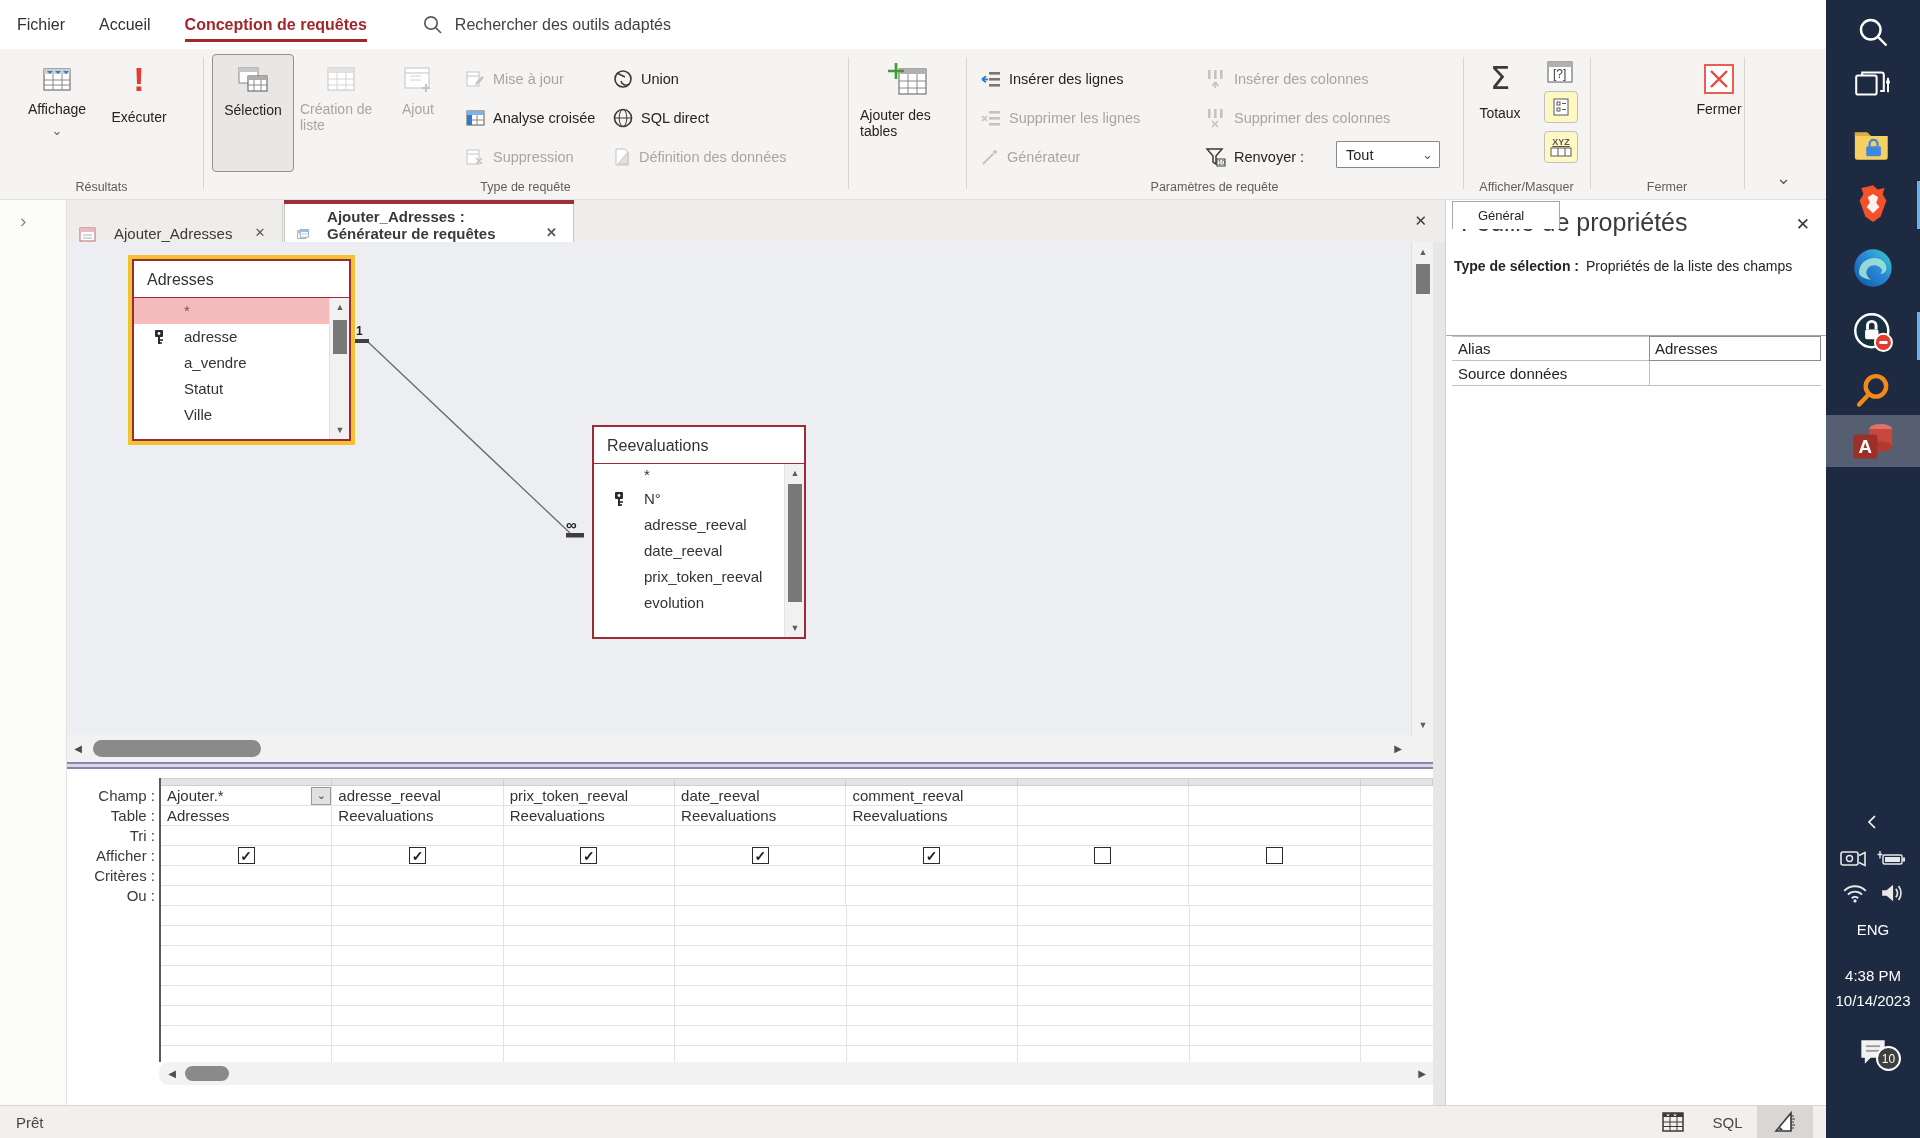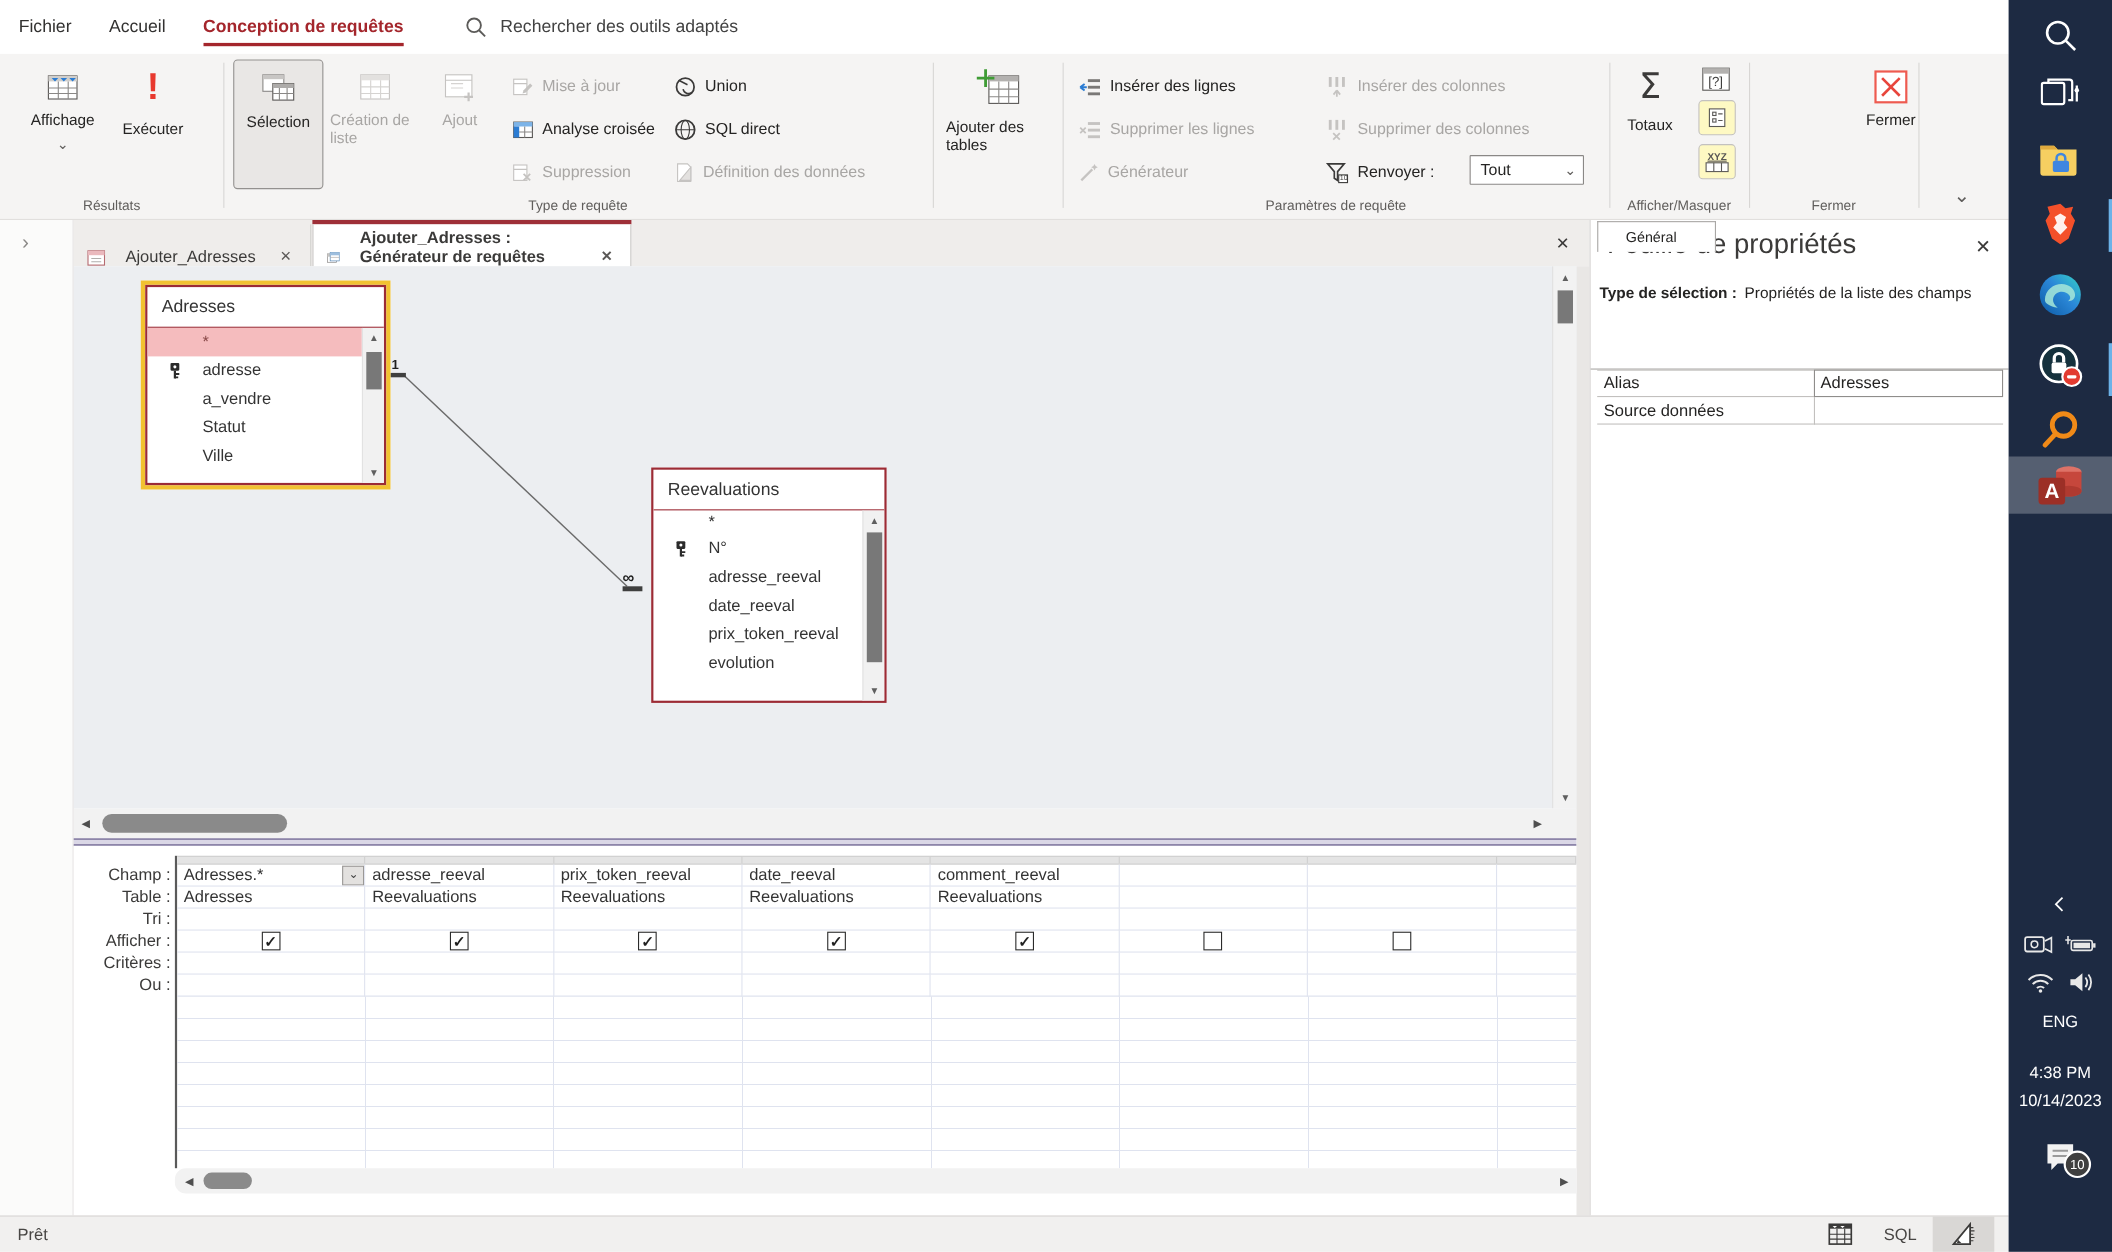--- a/index.html
+++ b/index.html
@@ -493,21 +493,21 @@
         <div class="w"></div>
         <div class="w"></div>
         <div class="w"></div>
         <div class="w"></div>
         <div class="w"></div>
         <div class="wlast"></div>
     </div>
 
     <div class="grow">
       <div class="gcell w">
-          <span>Adresses.*</span>
+          <span>Ajouter.*</span>
         <div class="dd">
             <span>⌄</span>
           </div>
       </div>
       <div class="gcell w">
           <span>adresse_reeval</span>
         </div>
       <div class="gcell w">
           <span>prix_token_reeval</span>
         </div>

